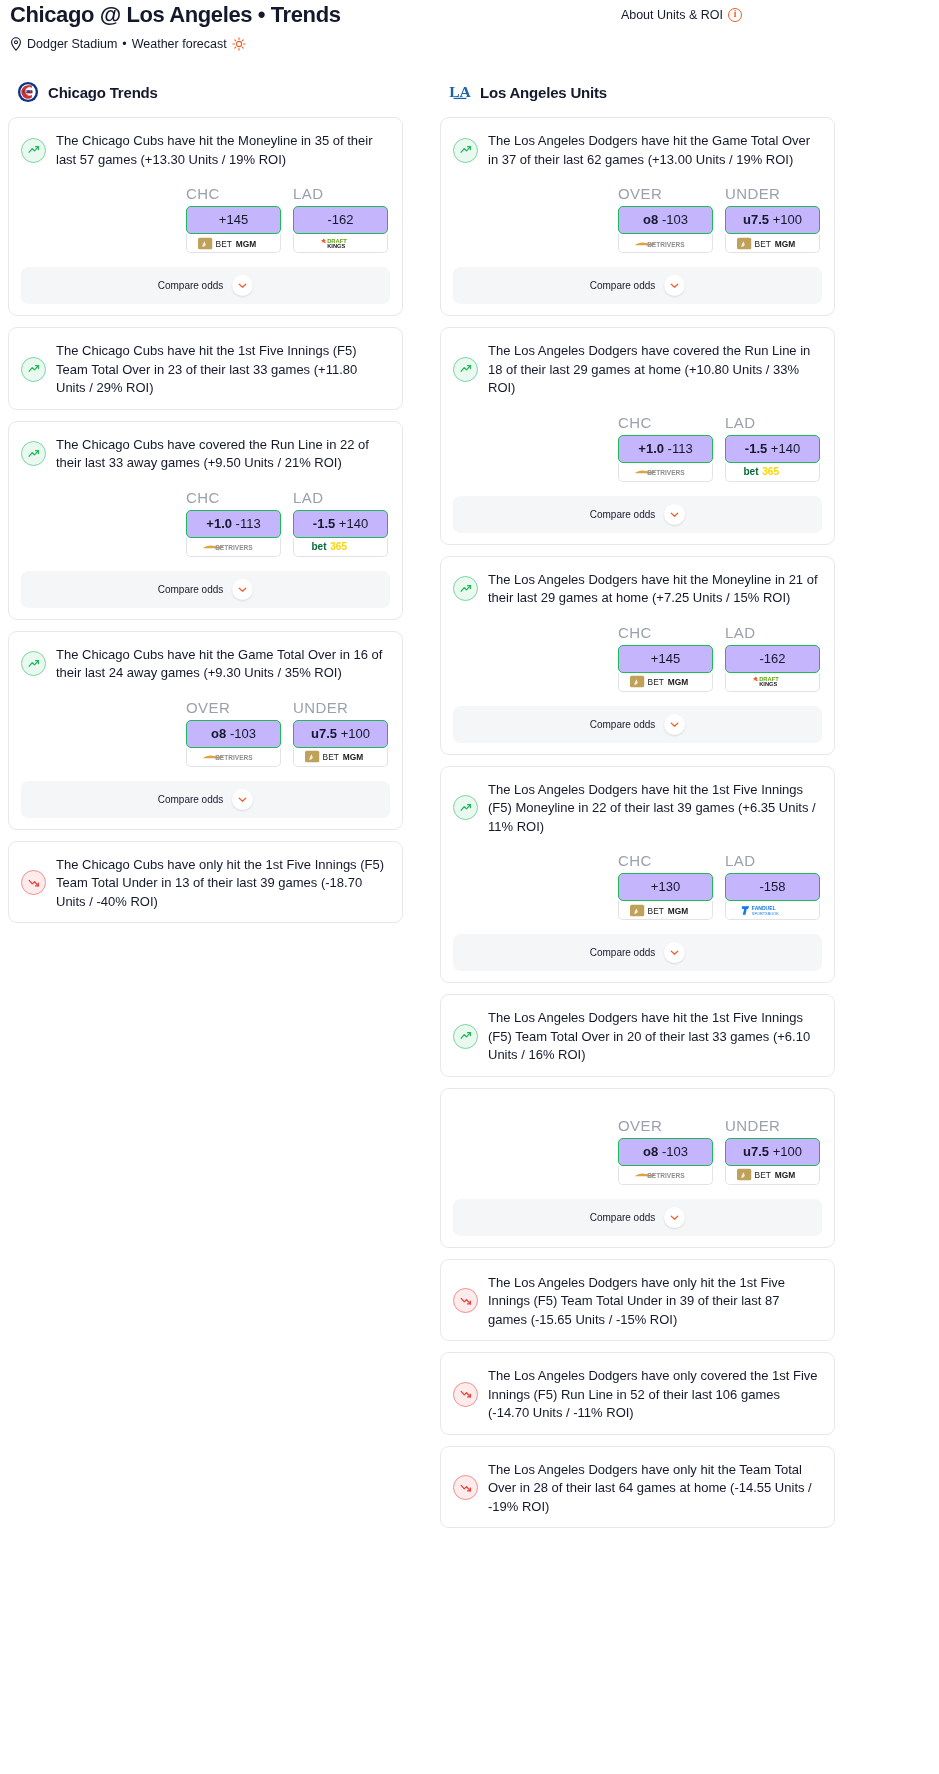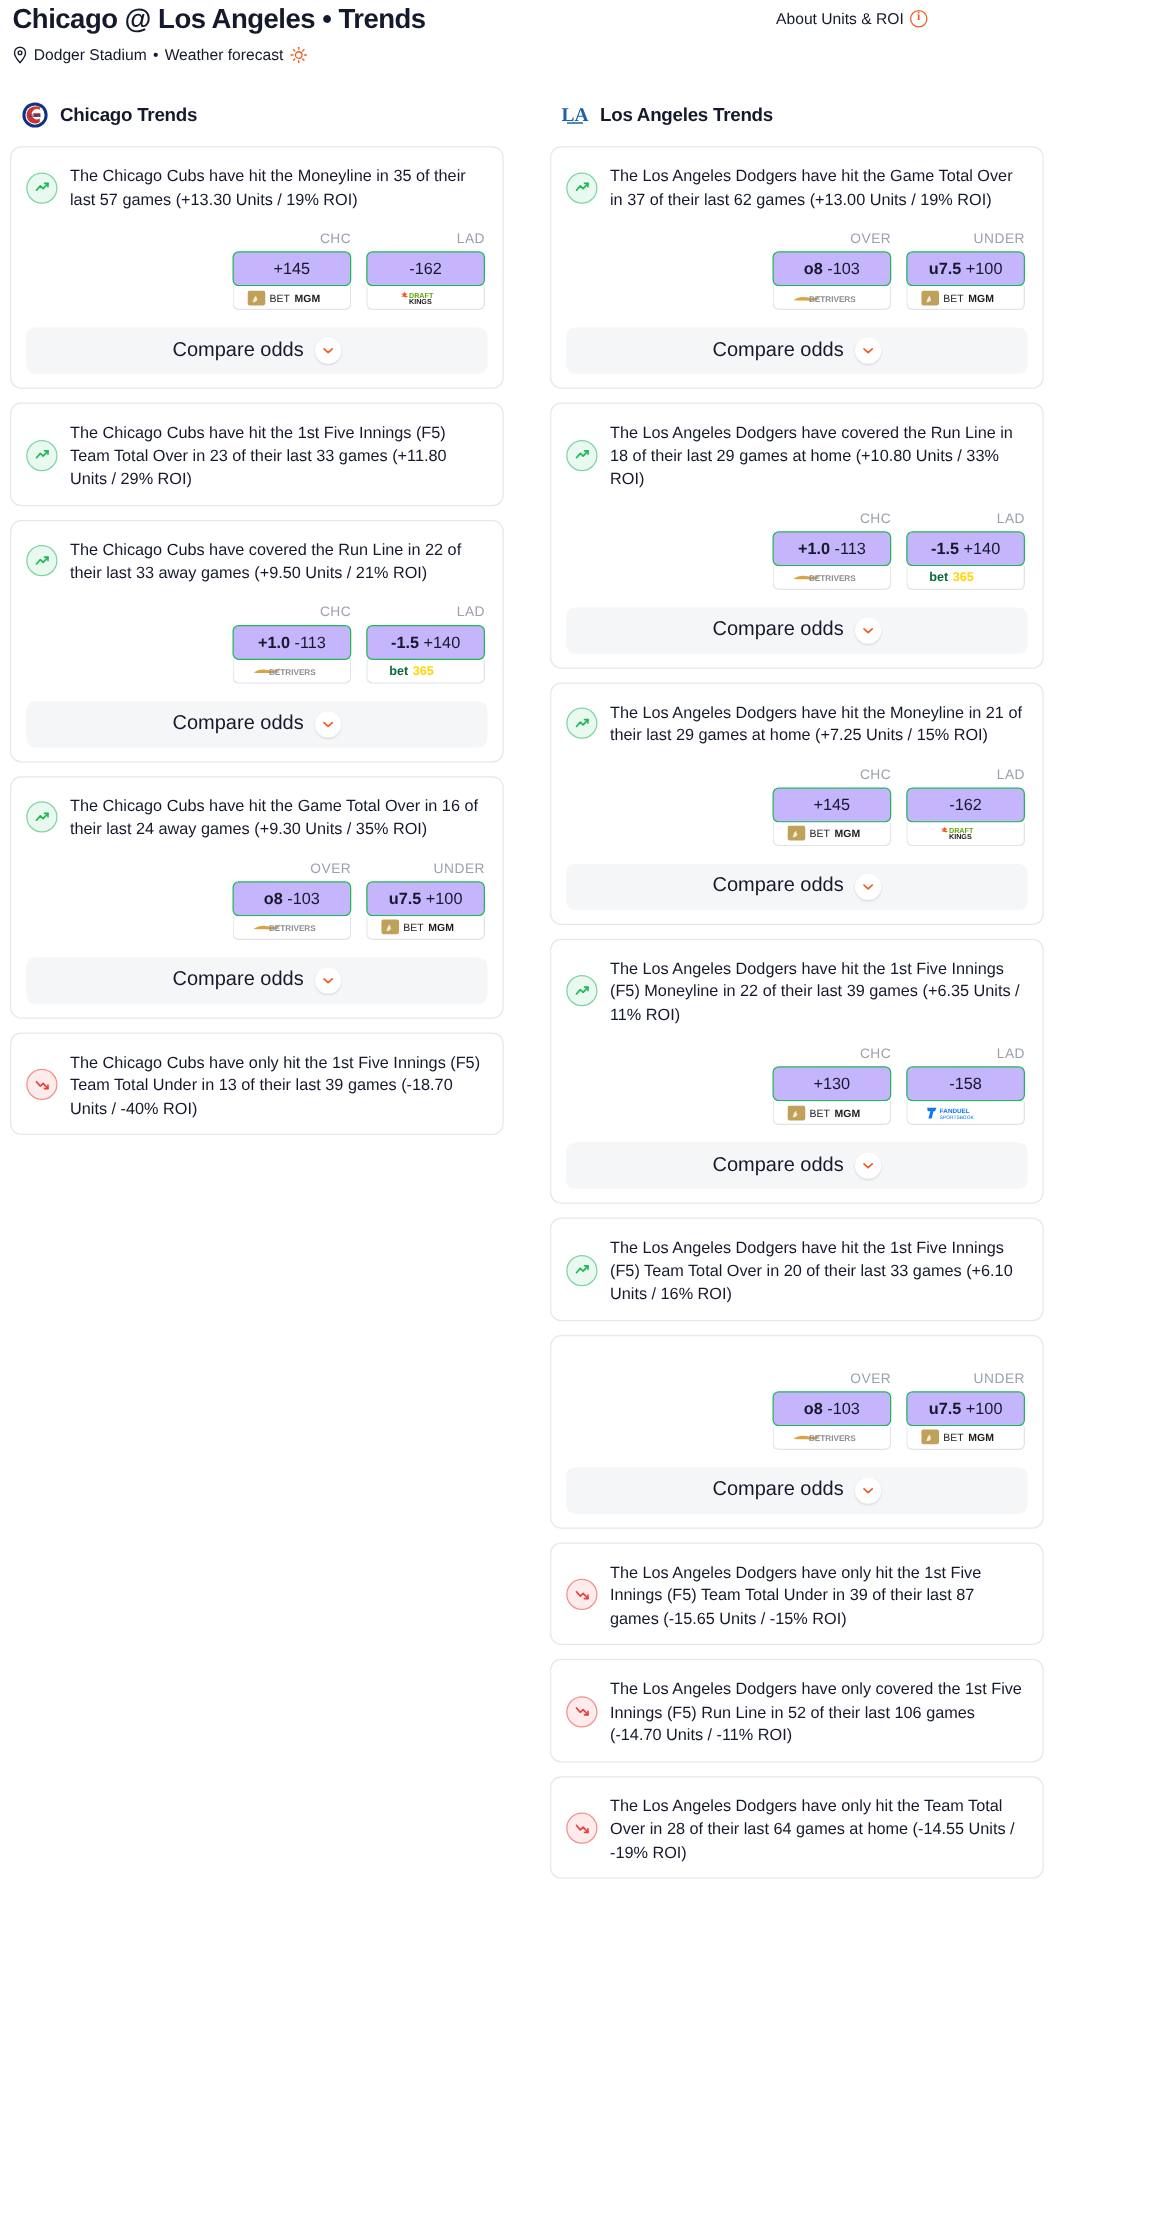--- a/index.html
+++ b/index.html
@@ -35,33 +35,33 @@
   .card-top { display: flex; gap: 10px; align-items: center; }
   .trend-icon { width: 25px; height: 25px; flex: 0 0 25px; border-radius: 50%; display: flex;
                 align-items: center; justify-content: center; margin-top: 1px; }
   .trend-icon.up { background: #e9f9f0; border: 1px solid #7fd3a4; }
   .trend-icon.down { background: #fdeceb; border: 1px solid #f2908c; }
   .trend-text { font-size: 13px; line-height: 18.5px; color: #15192c; padding-top: 2px; }
 
   
   .odds-row { display: flex; justify-content: flex-end; gap: 12px; margin-top: 16px; padding-right: 2px; }
   .odds-col { width: 95px; flex: 0 0 95px; }
-  .odds-label { font-size: 11px; color: #9aa0ad; text-align: right; letter-spacing: 0.4px; margin-bottom: 4px; }
+  .odds-label { font-size: 15px; color: #9aa0ad; text-align: left; letter-spacing: 0.4px; margin-bottom: 4px; }
   .odds-box { border: 1px solid #1db954; border-radius: 5px; background: #c4b5fd; padding: 5px 2px; text-align: center;
               font-size: 13px; line-height: 16px; }
   .odds-box .ov { font-weight: 700; color: #15192c; }
   .odds-box .pr { color: #15192c; }
   .book-box { border: 1px solid #e1e3e8; border-top: none; border-radius: 0 0 5px 5px; height: 19px;
               display: flex; align-items: center; justify-content: center; background: #fff; overflow: hidden; }
   .book-logo { height: 13px; display: block; }
 
   
   .compare { margin-top: 14px; background: #f5f6f8; border-radius: 7px; height: 37px;
              display: flex; align-items: center; justify-content: center; gap: 9px; }
-  .compare-label { font-size: 16px; color: #15192c; }
+  .compare-label { font-size: 10px; color: #15192c; }
   .chev-circle { width: 21px; height: 21px; border-radius: 50%; background: #fff;
                  display: flex; align-items: center; justify-content: center; box-shadow: 0 1px 2px rgba(0,0,0,0.12); }
 </style>
 </head>
 <body>
 
 <div class="page">
 
   <div class="header">
     <div class="title-row">
@@ -261,21 +261,21 @@
             <div class="trend-text">The Chicago Cubs have only hit the 1st Five Innings (F5) Team Total Under in 13 of their last 39 games (-18.70 Units / -40% ROI)</div>
           </div>
         </div>
       </div>
       <div class="column">
         <div class="col-head">
           <svg class="team-logo" viewBox="0 0 24 24">
             <text x="12" y="17" text-anchor="middle" font-family="Liberation Serif, serif" font-size="17" font-weight="700" fill="#1b62ab">LA</text>
             <path d="M5 19h14" stroke="#1b62ab" stroke-width="1.4"></path>
           </svg>
-          <div class="col-head-title">Los Angeles Trends</div>
+          <div class="col-head-title">Los Angeles Units</div>
         </div>
         <div class="card">
           <div class="card-top">
             <span class="trend-icon up">
               <svg viewBox="0 0 16 16" width="14" height="14">
                 <polyline points="2.5,10.5 6,6.5 8.6,9 13,4.2" fill="none" stroke="#1db954" stroke-width="1.5" stroke-linecap="round" stroke-linejoin="round"></polyline>
                 <polyline points="9.8,4.2 13,4.2 13,7.4" fill="none" stroke="#1db954" stroke-width="1.5" stroke-linecap="round" stroke-linejoin="round"></polyline>
               </svg>
             </span>
             <div class="trend-text">The Los Angeles Dodgers have hit the Game Total Over in 37 of their last 62 games (+13.00 Units / 19% ROI)</div>

